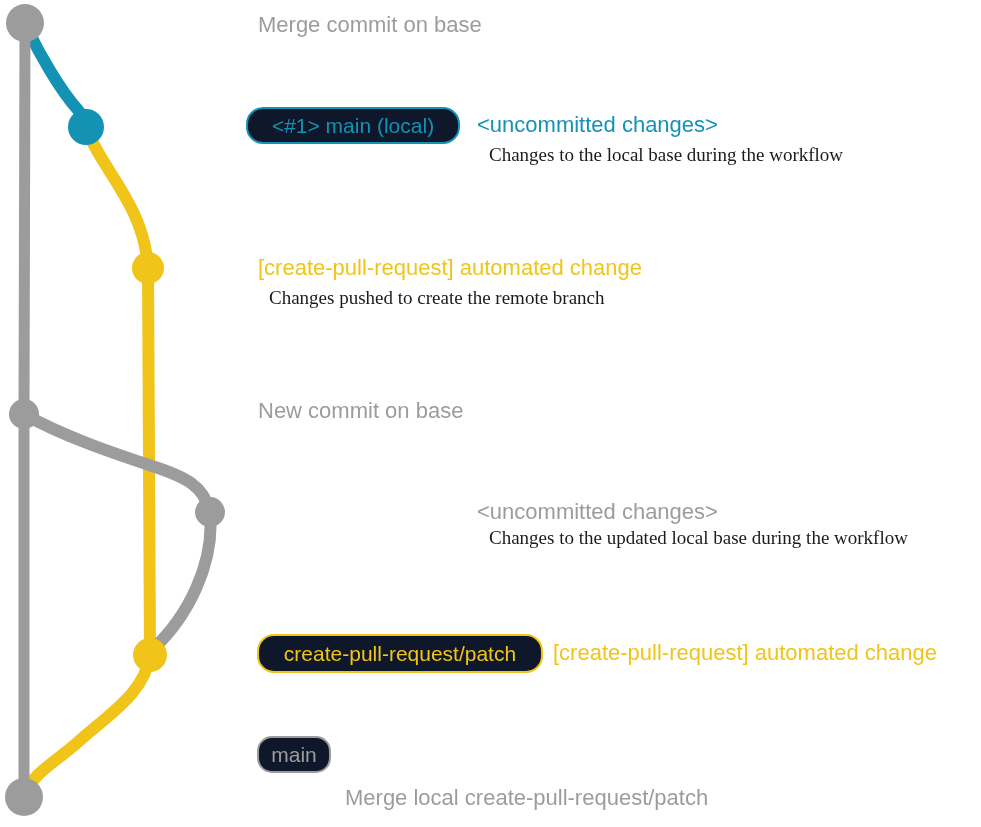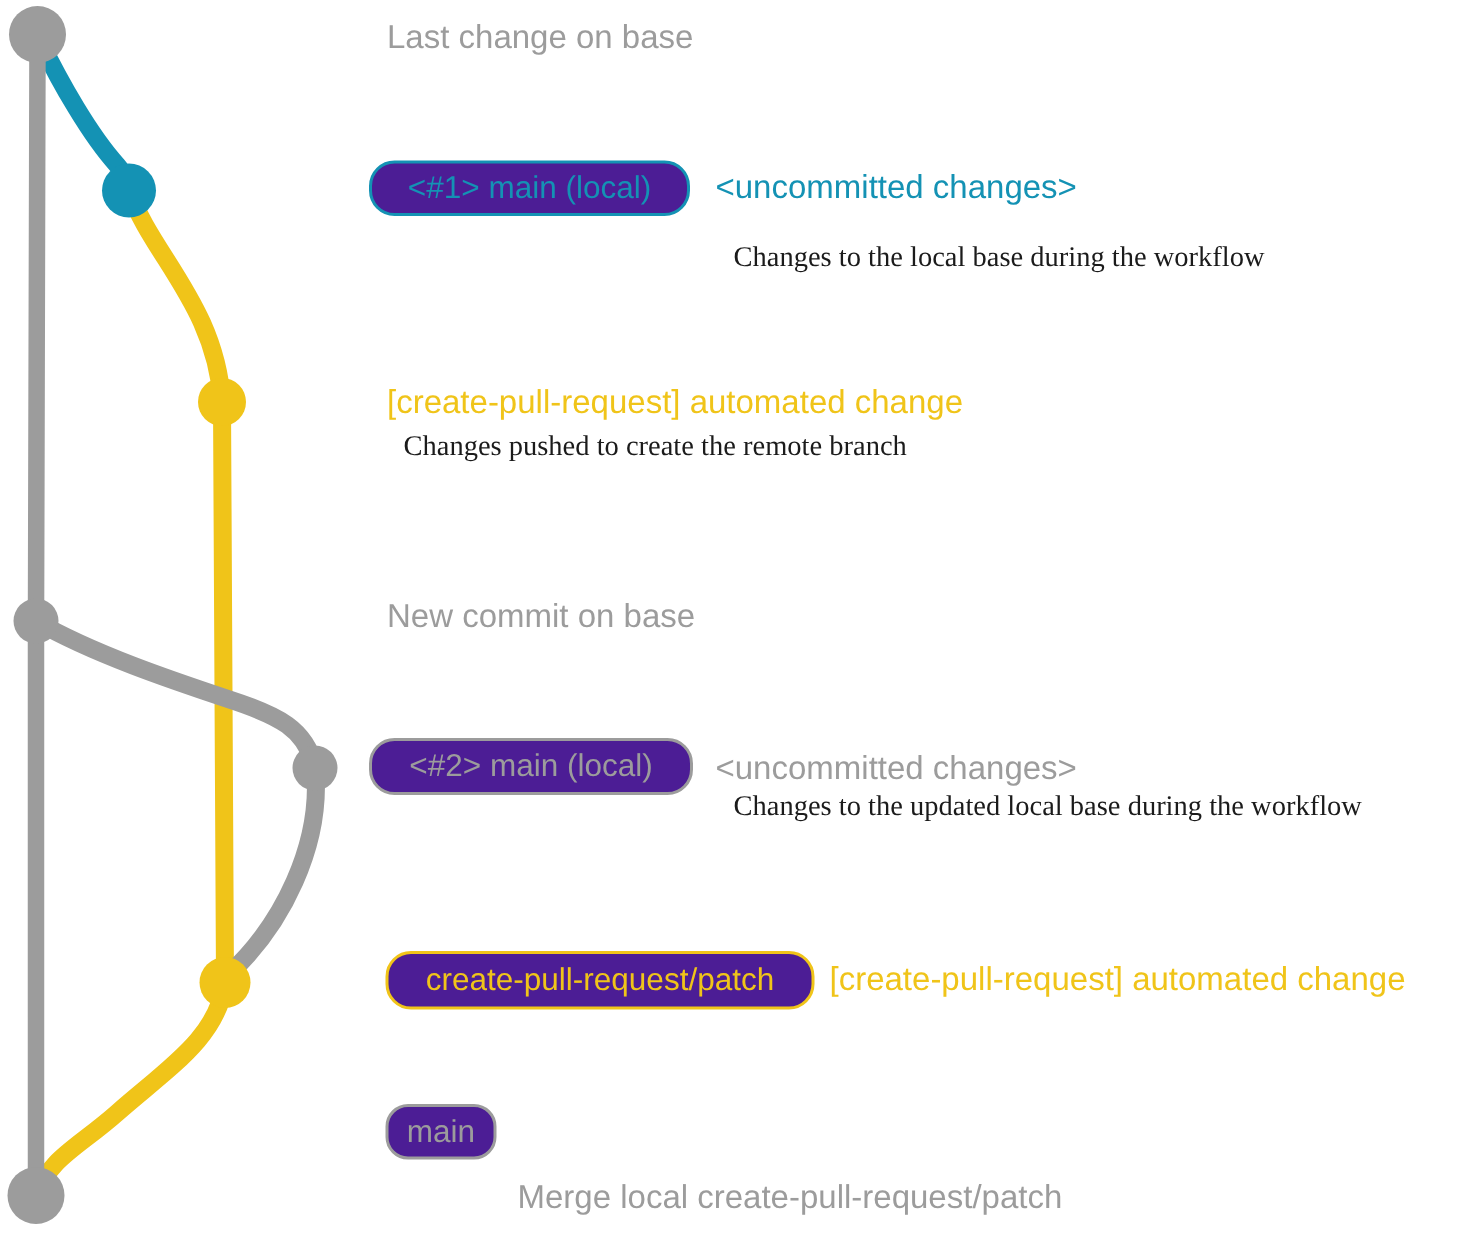--- a/index.html
+++ b/index.html
@@ -31,21 +31,21 @@
     color: var(--ink);
   }
   .badge {
     display: flex;
     align-items: center;
     justify-content: center;
     border: 2px solid;
     border-radius: 17px;
     font-size: 21px;
     box-sizing: border-box;
-    background: #4c1d95;
+    background: #0f172a;
   }
   .c-teal   { color: var(--teal);   border-color: var(--teal); }
   .c-yellow { color: var(--yellow); border-color: var(--yellow); }
   .c-gray   { color: var(--gray);   border-color: var(--gray); }
 </style>
 </head>
 <body>
 
 <div class="canvas">
 
@@ -63,36 +63,33 @@
 
     <circle cx="25" cy="23" r="19" style="fill:var(--gray)"></circle>
     <circle cx="86" cy="127" r="18" style="fill:var(--teal)"></circle>
     <circle cx="148" cy="268" r="16" style="fill:var(--yellow)"></circle>
     <circle cx="24" cy="414" r="15" style="fill:var(--gray)"></circle>
     <circle cx="210" cy="512" r="15" style="fill:var(--gray)"></circle>
     <circle cx="150" cy="655" r="17" style="fill:var(--yellow)"></circle>
     <circle cx="24" cy="797" r="19" style="fill:var(--gray)"></circle>
   </svg>
 
-  <div class="abs label" style="left:258px; top:13px;">Last change on base</div>
+  <div class="abs label" style="left:258px; top:13px;">Merge commit on base</div>
 
   <div class="abs badge c-teal" style="left:246px; top:107px; width:214px; height:37px;">
     <span>&lt;#1&gt; main (local)</span>
   </div>
   <div class="abs title" style="left:477px; top:113px; color:var(--teal);">&lt;uncommitted changes&gt;</div>
-  <div class="abs note" style="left:489px; top:144px;margin-top:17px;">Changes to the local base during the workflow</div>
+  <div class="abs note" style="left:489px; top:144px;">Changes to the local base during the workflow</div>
 
   <div class="abs title" style="left:258px; top:256px; color:var(--yellow);">[create-pull-request] automated change</div>
   <div class="abs note" style="left:269px; top:287px;text-align:center;">Changes pushed to create the remote branch</div>
 
   <div class="abs label" style="left:258px; top:399px;text-align:center;">New commit on base</div>
 
-  <div class="abs badge c-gray" style="left:246px; top:492px; width:216px; height:38px;">
-    <span>&lt;#2&gt; main (local)</span>
-  </div>
   <div class="abs title" style="left:477px; top:500px; color:var(--gray);">&lt;uncommitted changes&gt;</div>
   <div class="abs note" style="left:489px; top:527px;">Changes to the updated local base during the workflow</div>
 
   <div class="abs badge c-yellow" style="left:257px; top:634px; width:286px; height:39px;">
     <span>create-pull-request/patch</span>
   </div>
   <div class="abs title" style="left:553px; top:641px; color:var(--yellow);">[create-pull-request] automated change</div>
 
   <div class="abs badge c-gray" style="left:257px; top:736px; width:74px; height:37px; border-radius:15px;">
     <span>main</span>

